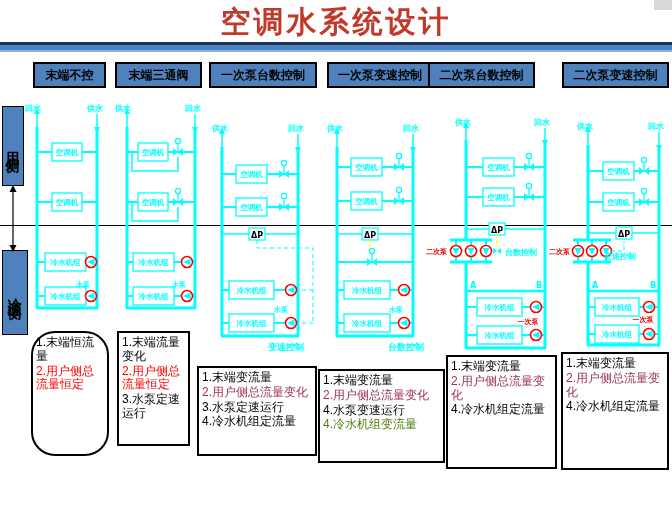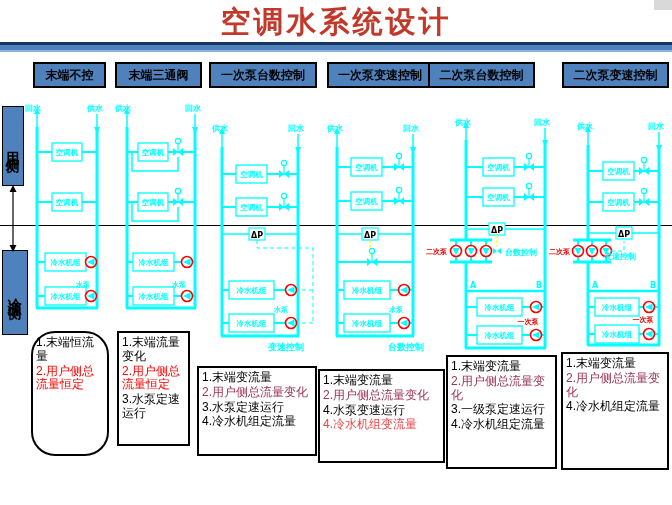--- a/index.html
+++ b/index.html
@@ -327,26 +327,25 @@
   <div class="notebox" style="left:197px;top:366px;width:120px;height:90px;">
       <div style="color: rgb(0, 0, 0);">1.末端变流量</div>
       <div style="color: rgb(153, 51, 85);">2.用户侧总流量变化</div>
       <div style="color: rgb(0, 0, 0);">3.水泵定速运行</div>
       <div style="color: rgb(0, 0, 0);">4.冷水机组定流量</div>
     </div>
   <div class="notebox" style="left:318px;top:369px;width:127px;height:94px;">
       <div style="color: rgb(0, 0, 0);">1.末端变流量</div>
       <div style="color: rgb(153, 51, 85);">2.用户侧总流量变化</div>
       <div style="color: rgb(0, 0, 0);">4.水泵变速运行</div>
-      <div style="color: #ef4444;">4.冷水机组变流量</div>
+      <div style="color: #4d7c0f;">4.冷水机组变流量</div>
     </div>
   <div class="notebox" style="left:446px;top:355px;width:111px;height:114px;">
       <div style="color: rgb(0, 0, 0);">1.末端变流量</div>
       <div style="color: rgb(153, 51, 85);">2.用户侧总流量变化</div>
-      <div style="color: rgb(0, 0, 0);">3.一级泵定速运行</div>
       <div style="color: rgb(0, 0, 0);">4.冷水机组定流量</div>
     </div>
   <div class="notebox" style="left:561px;top:352px;width:108px;height:118px;">
       <div style="color: rgb(0, 0, 0);">1.末端变流量</div>
       <div style="color: rgb(153, 51, 85);">2.用户侧总流量变化</div>
       <div style="color: rgb(0, 0, 0);">4.冷水机组定流量</div>
     </div>
 </div>
 
 </body></html>

